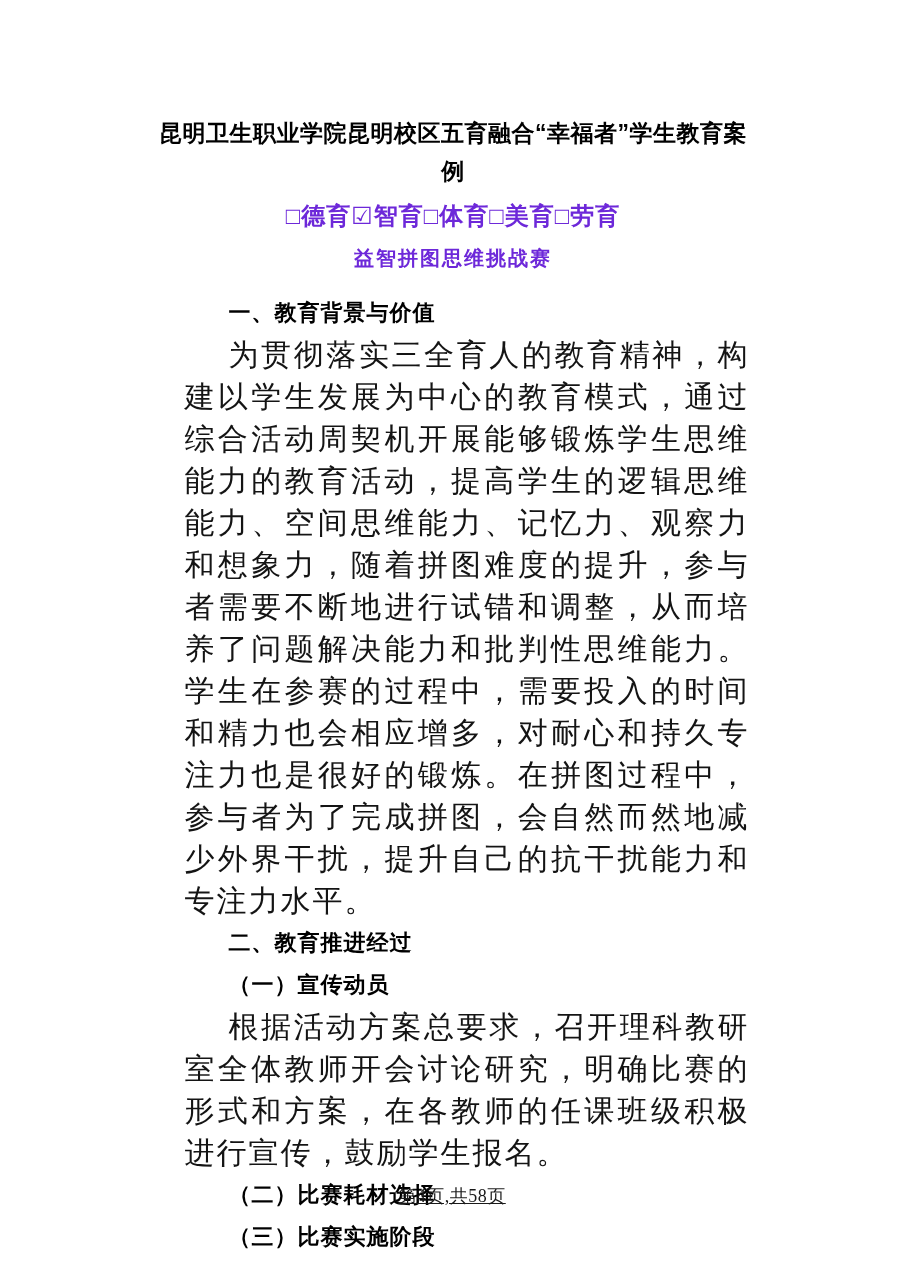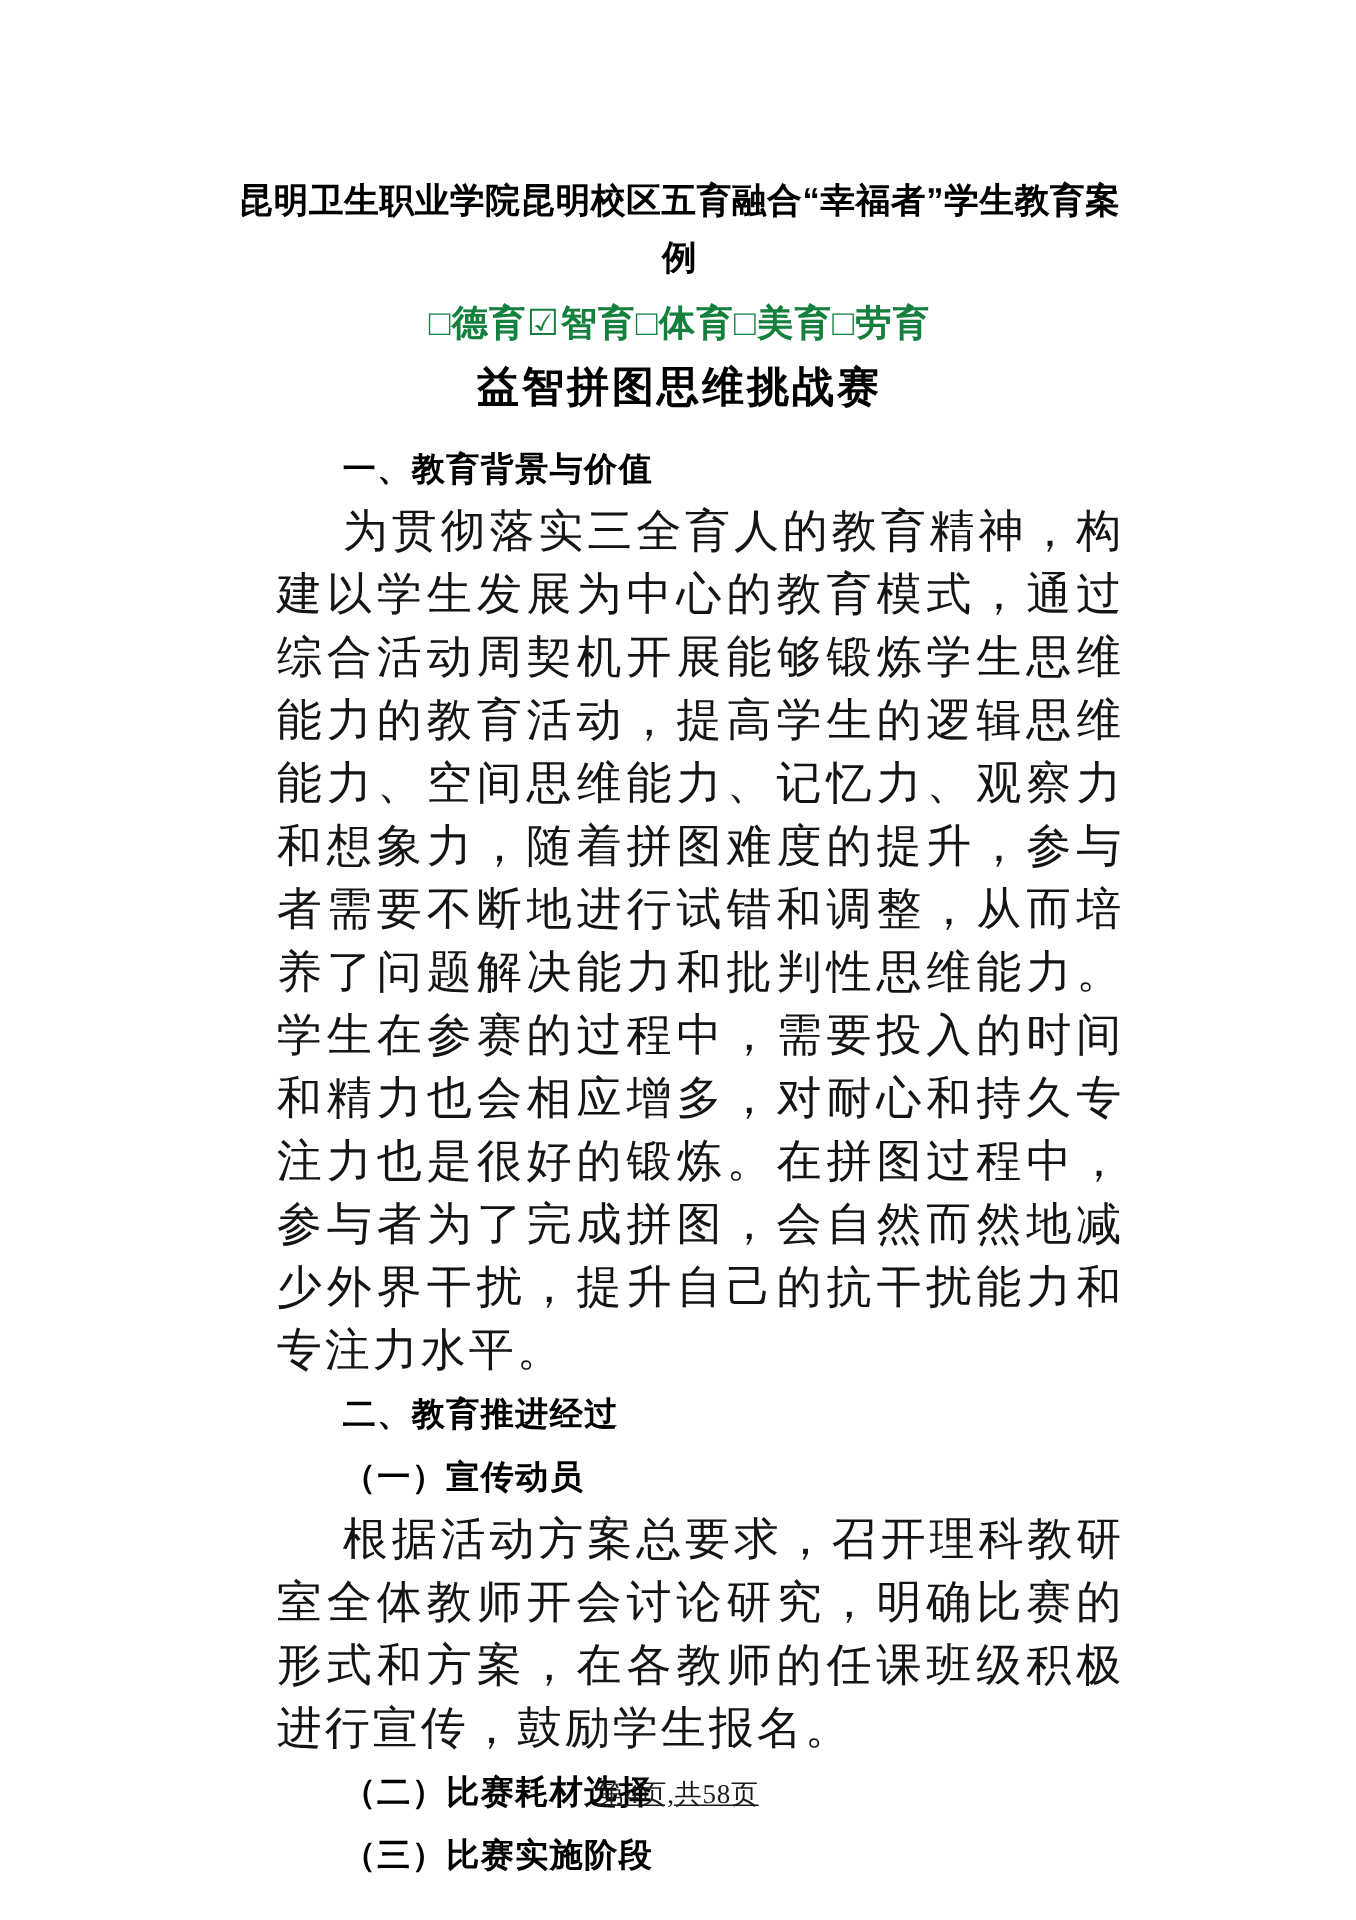--- a/index.html
+++ b/index.html
@@ -26,31 +26,31 @@
     color: #000000;
   }
   .category-line {
     margin-top: 7px;
     font-family: "Liberation Sans", "DejaVu Sans", sans-serif;
     font-weight: bold;
     font-size: 24px;
     line-height: 38px;
     text-align: center;
     letter-spacing: 1px;
-    color: #15803d;
+    color: #6d28d9;
   }
   .doc-subtitle {
     margin-top: 5px;
     font-family: "Liberation Sans", "DejaVu Sans", sans-serif;
     font-weight: bold;
-    font-size: 28px;
+    font-size: 20px;
     line-height: 36px;
     text-align: center;
     letter-spacing: 2px;
-    color: #000000;
+    color: #6d28d9;
   }
   .content { margin-top: 16px; margin-left: 28px; }
   .h1 {
     font-family: "Liberation Sans", "DejaVu Sans", sans-serif;
     font-weight: bold;
     font-size: 22px;
     line-height: 42px;
     text-indent: 44px;
     letter-spacing: 1px;
   }

